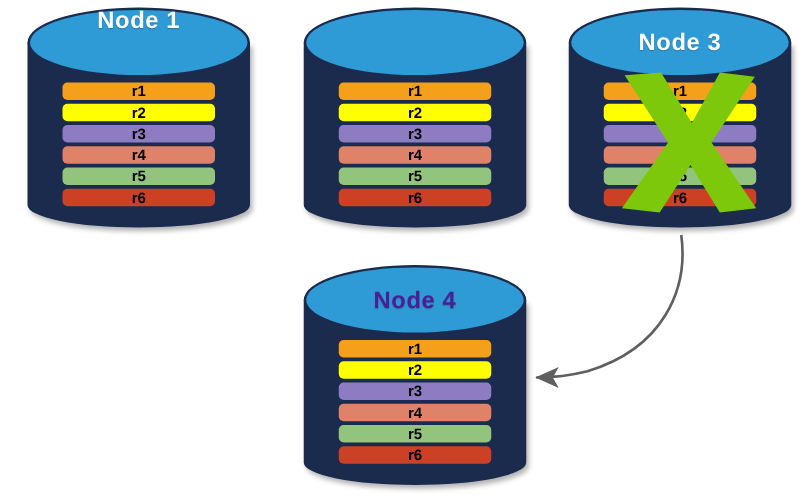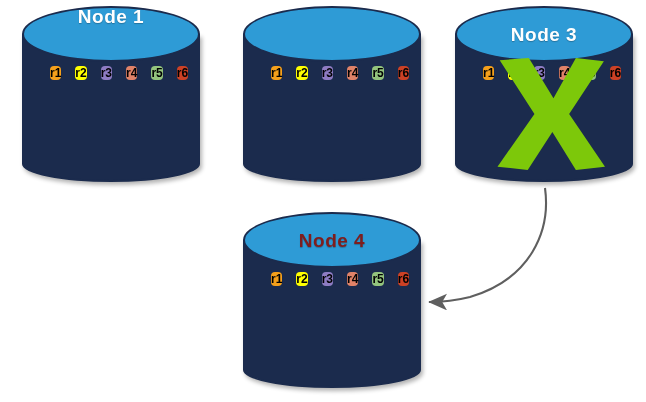--- a/index.html
+++ b/index.html
@@ -44,22 +44,22 @@
     letter-spacing:.5px;
     text-align:center;
     white-space:nowrap;
     text-shadow:0 1px 1px rgba(0,0,0,.25);
     left:0;right:0;
   }
   .rows{
     position:absolute;
     z-index:4;
     display:flex;
-    flex-direction:row;
-    gap:14px;
+    flex-direction:column;
+    gap:3px;
   }
   .row{
     height:14px;
     line-height:14px;
     border-radius:4px;
     text-align:center;
     font-size:12px;
     font-weight:bold;
     color:#000000;
     box-sizing:border-box;
@@ -114,21 +114,21 @@
           <div class="row" style="background: rgb(147, 196, 125);">r5</div>
           <div class="row" style="background: rgb(204, 65, 37);">r6</div>
         </div>
         <svg class="xmark" viewBox="0 0 100 100" style="left: 38px; top: 42px; width: 112px; height: 132px;">
           <path d="M6,2 L32,0 L54,36 L74,0 L99,3 L68,50 L100,97 L74,100 L53,66 L31,100 L4,97 L37,50 Z" fill="#7DC80A"></path>
         </svg>
       </div>
       <div class="node" style="left: 243px; top: 212px; width: 178px; height: 176px;">
         <div class="cyl-body" style="top: 28px; width: 178px; height: 148px; background: rgb(27, 43, 77);"></div>
         <div class="cyl-top" style="width: 178px; height: 56px; background: rgb(46, 155, 214);"></div>
-        <div class="node-title" style="top: 18px; color: #7f1d1d;">Node  4</div>
+        <div class="node-title" style="top: 18px; color: #4c1d95;">Node  4</div>
         <div class="rows" style="left: 28px; right: 28px; width: 122px; top: 60px;">
           <div class="row" style="background: rgb(245, 160, 27);">r1</div>
           <div class="row" style="background: rgb(255, 255, 0);">r2</div>
           <div class="row" style="background: rgb(142, 124, 195);">r3</div>
           <div class="row" style="background: rgb(224, 130, 104);">r4</div>
           <div class="row" style="background: rgb(147, 196, 125);">r5</div>
           <div class="row" style="background: rgb(204, 65, 37);">r6</div>
         </div>
       </div>
     </div>

